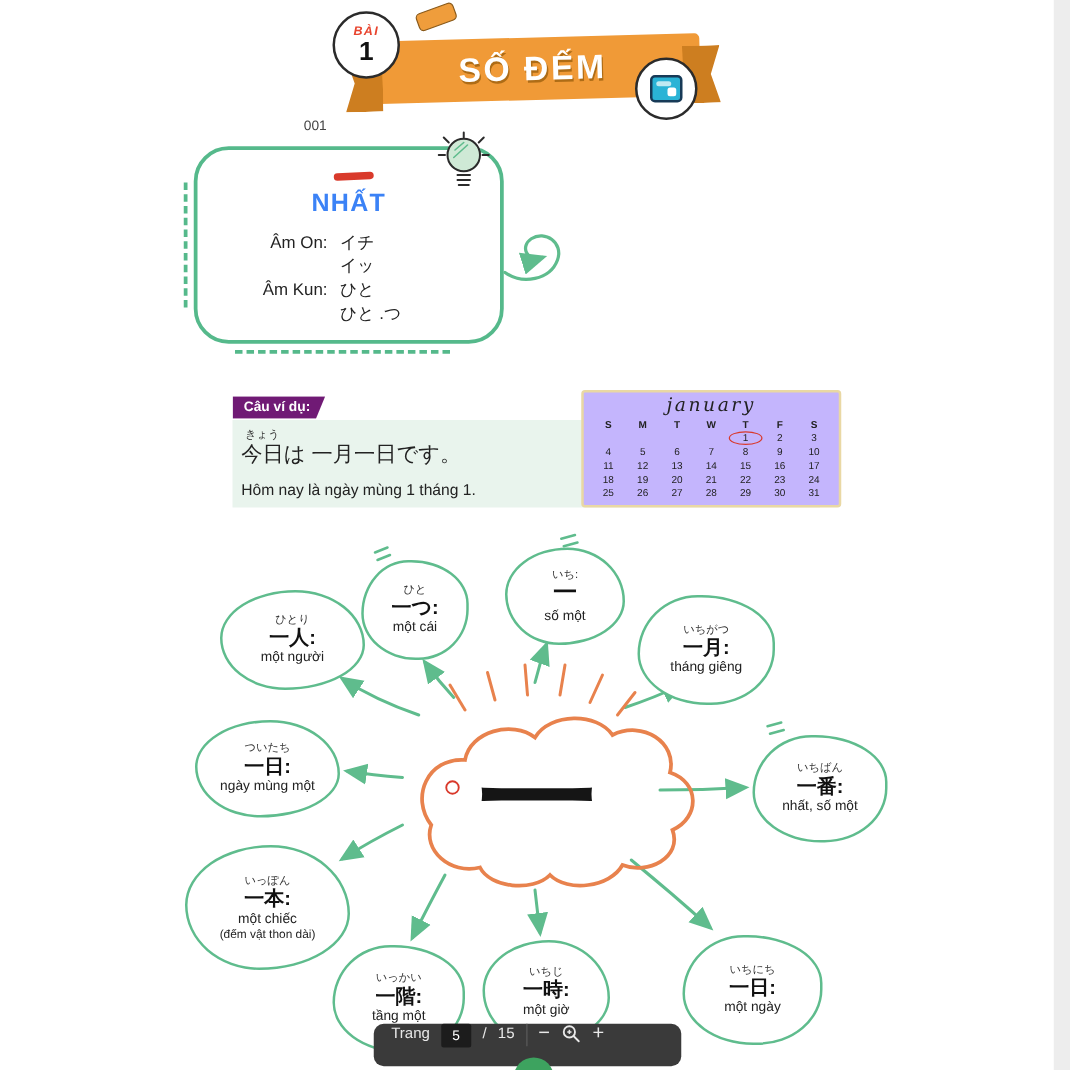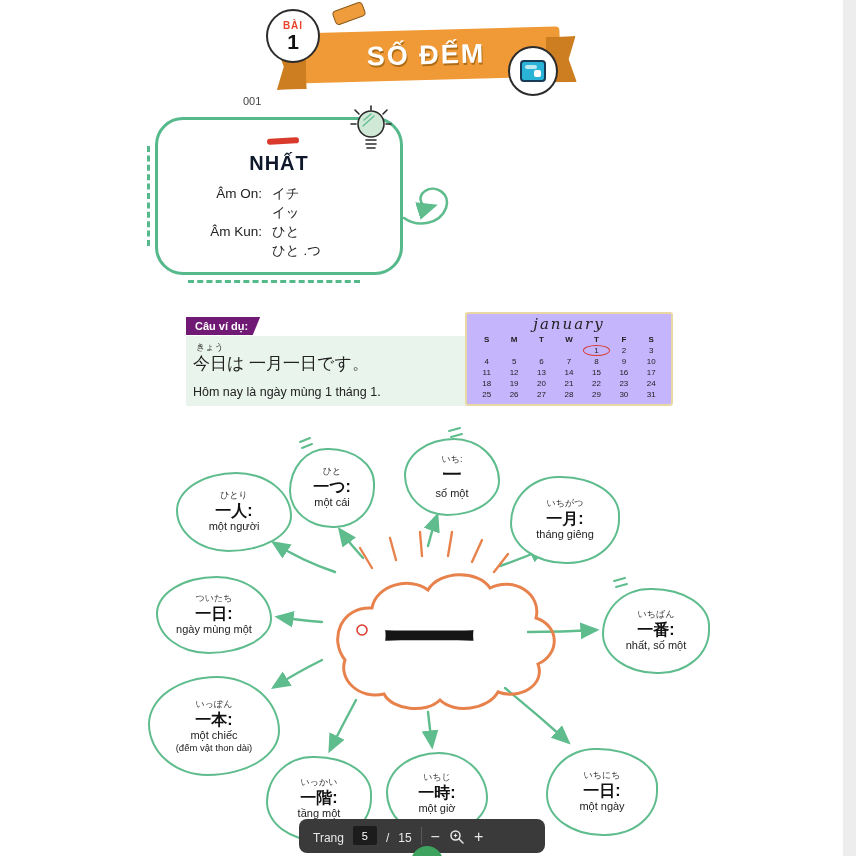--- a/index.html
+++ b/index.html
@@ -13,38 +13,38 @@
   .banner { position:absolute; left:292px; top:30px; width:268px; height:50px; background:#f09a37;
     transform:rotate(-1.5deg); display:flex; align-items:center; justify-content:center; z-index:2; border-radius:4px; }
   .banner::before { content:""; position:absolute; left:-16px; top:10px; width:30px; height:46px; background:#cd7e20;
     clip-path:polygon(100% 0,100% 100%,0 100%,25% 50%,0 0); z-index:-1; }
   .banner::after { content:""; position:absolute; right:-16px; top:10px; width:30px; height:46px; background:#cd7e20;
     clip-path:polygon(0 0,100% 0,75% 50%,100% 100%,0 100%); z-index:-1; }
   .banner-text { color:#fff; font-size:27px; font-weight:bold; letter-spacing:2px;
     text-shadow:1px 2px 0 rgba(170,105,20,.95); }
   .badge { position:absolute; left:266px; top:9px; width:54px; height:54px; border-radius:50%;
     background:#fff; border:2.5px solid #2b2b2b; z-index:3; text-align:center; }
-  .badge-label { display:block; margin-top:9px; color:#e8442e; font-size:10px; font-weight:bold; letter-spacing:1px; }
+  .badge-label { display:block; margin-top:9px; color:#e8442e; font-size:10px; font-weight:bold; letter-spacing:1px;font-style:italic; }
   .badge-number { display:block; color:#111; font-size:21px; font-weight:bold; line-height:1; }
   .icon-circle { position:absolute; left:508px; top:46px; width:50px; height:50px; border-radius:50%;
     background:#fff; border:2.5px solid #2b2b2b; z-index:3; display:flex; align-items:center; justify-content:center; }
   .flashcard-icon { width:26px; height:22px; background:#2ab3d6; border:2px solid #173a57; border-radius:4px; position:relative; }
   .flashcard-icon::after { content:""; position:absolute; left:3px; top:3px; width:12px; height:4px; background:#bfe9f2; border-radius:2px; }
   .flashcard-icon::before { content:""; position:absolute; right:3px; bottom:3px; width:7px; height:7px; background:#fff; border-radius:2px; }
 
   
   .card-index { position:absolute; left:243px; top:95px; font-size:11px; color:#444; z-index:2; }
   .kanji-card { position:absolute; left:155px; top:117px; width:248px; height:158px; background:#fff;
     border:3px solid #55b98b; border-radius:28px; z-index:2; }
   .kanji-card::before { content:""; position:absolute; left:-11px; top:26px; height:100px; border-left:3px dashed #55b98b; }
   .kanji-card::after { content:""; position:absolute; left:30px; right:40px; bottom:-11px; border-bottom:3px dashed #55b98b; }
   .kanji-red-stroke { position:absolute; left:109px; top:18px; width:32px; height:6px; background:#d93a2b;
     border-radius:3px; transform:rotate(-3deg); }
   .card-title { position:absolute; left:0; right:0; top:32px; text-align:center; font-size:20px; font-weight:bold;
-    letter-spacing:1px; color:#0f172a; }
+    letter-spacing:1px; color:#3b82f6; }
   .readings { position:absolute; left:26px; top:64px; }
   .reading-row { display:flex; line-height:19px; }
   .reading-label { width:78px; text-align:right; margin-right:10px; font-weight:normal; font-size:13.5px; color:#222; }
   .reading-value { font-size:13.5px; color:#222; }
   .lightbulb { position:absolute; left:348px; top:104px; z-index:3; }
   .card-arrow { position:absolute; left:400px; top:172px; z-index:2; }
 
   
   .mnemonic-box { position:absolute; left:458px; top:122px; width:224px; height:114px; background:#fcefd9;
     border:2px solid #f3cf9f; border-radius:46px; z-index:2; }
@@ -91,21 +91,21 @@
   .b4 { left:510px; top:476px; width:110px; height:88px; }
   .b5 { left:156px; top:576px; width:116px; height:78px; }
   .b6 { left:602px; top:588px; width:108px; height:86px; }
   .b7 { left:148px; top:676px; width:132px; height:100px; }
   .b8 { left:266px; top:756px; width:106px; height:86px; }
   .b9 { left:386px; top:752px; width:102px; height:84px; }
   .b10 { left:546px; top:748px; width:112px; height:88px; }
 
   
   .pdf-toolbar { position:absolute; left:299px; top:819px; width:246px; height:34px; background:#3a3a3a;
-    border-radius:8px; display:flex; align-items:flex-end; gap:9px; padding:8px 14px; z-index:10;
+    border-radius:8px; display:flex; align-items:flex-start; gap:9px; padding:0 14px; z-index:10;
     color:#e8e8e8; font-size:12px; }
   .page-box { background:#1c1c1c; border-radius:2px; min-width:24px; height:19px; display:flex;
     align-items:center; justify-content:center; font-size:11px; color:#fff; cursor:text; }
   .tb-divider { width:1px; height:18px; background:#5a5a5a; }
   .tb-btn { font-size:16px; color:#e8e8e8; cursor:pointer; line-height:1; user-select:none;
     display:flex; align-items:center; justify-content:center; }
   .fab { position:absolute; left:411px; top:846px; width:32px; height:32px; border-radius:50%;
     background:#3da35f; z-index:11; cursor:pointer; }
   .right-strip { position:absolute; right:0; top:0; width:13px; height:856px; background:#ededed; z-index:9; }
 </style>

